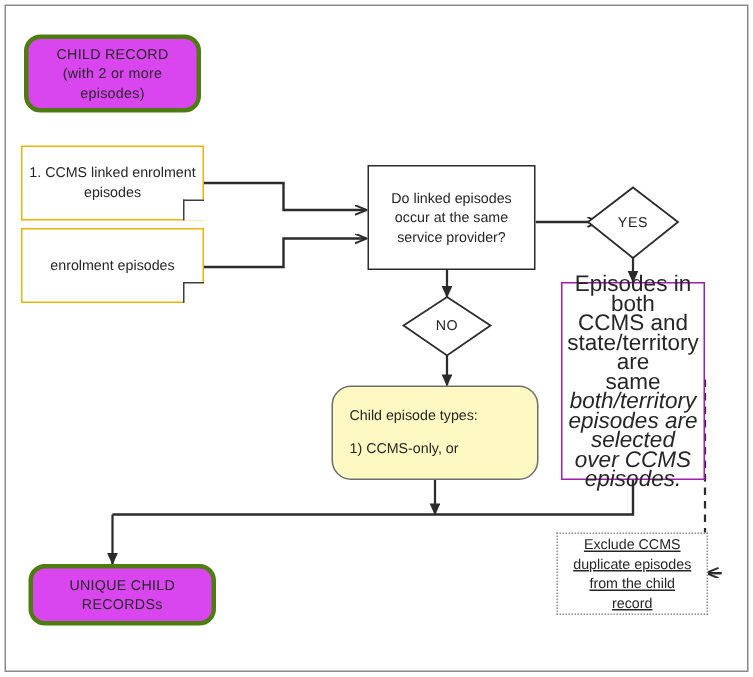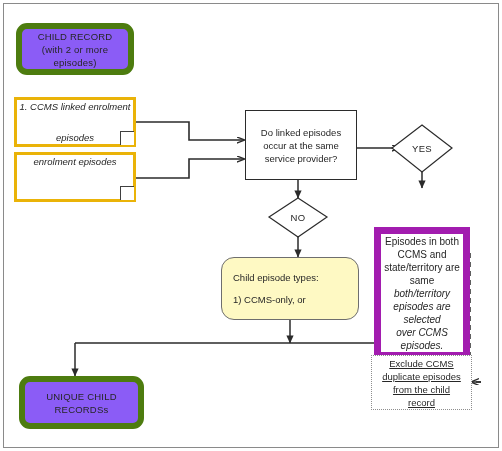--- a/index.html
+++ b/index.html
@@ -15,42 +15,41 @@
     position:absolute;left:3px;top:3px;
     width:496px;height:445px;
     border:1px solid #8a8a8a;
     box-sizing:border-box;
     background:#ffffff;
   }
   svg#wires{position:absolute;left:0;top:0;width:502px;height:451px;overflow:visible;}
   .node{position:absolute;box-sizing:border-box;display:flex;flex-direction:column;
         align-items:center;justify-content:center;text-align:center;color:#262626;}
   .grey-round{
-    background:#8b5cf6;border:6px solid #4d7c0f;border-radius:11px;
+    background:#d946ef;border:3px solid #4d7c0f;border-radius:11px;
     font-size:9.5px;line-height:13px;letter-spacing:.2px;
   }
   .note{
-    background:#ffffff;border:3px solid #eab308;
+    background:#ffffff;border:1px solid #eab308;
     font-size:9.5px;line-height:13px;
-    justify-content:space-between;
-    font-style:italic;
+    justify-content:center;
   }
   .note .fold{
     position:absolute;right:-1px;bottom:-1px;width:13px;height:13px;
     background:#ffffff;border-left:1px solid #3f3f3f;border-top:1px solid #3f3f3f;
     transform:none;
   }
   .note-wrap{position:absolute;}
   .rect{
     background:#ffffff;border:1px solid #2b2b2b;
     font-size:9.5px;line-height:13px;
   }
   .rect-thin{
-    background:#ffffff;border:7px solid #a21caf;
-    font-size:10px;line-height:13px;margin-top:39px;
+    background:#ffffff;border:1px solid #a21caf;
+    font-size:15px;line-height:13px;
   }
   .round-rect{
     background:#fef9c3;border:1px solid #6e6e6e;border-radius:13px;
     font-size:9.5px;line-height:13px;
     align-items:flex-start;justify-content:center;
   }
   .dashed{
     background:#ffffff;border:1px dotted #8e8e8e;
     font-size:9.5px;line-height:13px;
   }
@@ -163,18 +162,18 @@
     <span class="ln pad-l">1) CCMS-only, or</span>
   </div>
 
   <div class="node dashed" style="left:371px;top:355px;width:101px;height:55px;text-decoration:underline;">
     <span class="ln">Exclude CCMS</span>
     <span class="ln">duplicate episodes</span>
     <span class="ln">from the child</span>
     <span class="ln">record</span>
   </div>
 
-  <div class="node grey-round" style="left:19px;top:376px;width:125px;height:53px;">
+  <div class="node grey-round" style="left:19px;top:376px;width:125px;height:41px;">
     <span class="ln">UNIQUE CHILD</span>
     <span class="ln">RECORDSs</span>
   </div>
 
 </div>
 
 </body></html>

